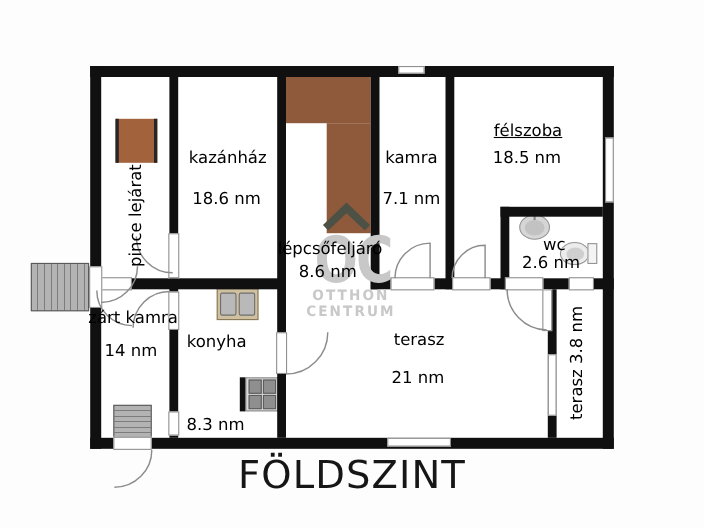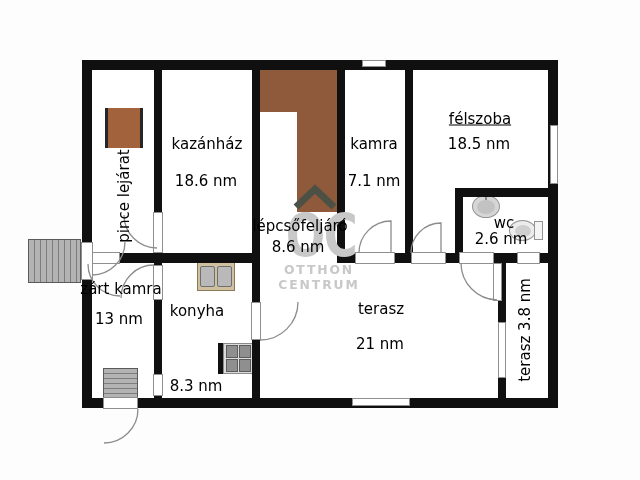--- a/index.html
+++ b/index.html
@@ -115,20 +115,21 @@
   <div class="lbl" style="left:206px;top:181px;">18.6 nm</div>
   <div class="lbl" style="left:300px;top:226px;">lépcsőfeljáró</div>
   <div class="lbl" style="left:298px;top:247px;">8.6 nm</div>
   <div class="lbl" style="left:374px;top:144px;">kamra</div>
   <div class="lbl" style="left:374px;top:181px;">7.1 nm</div>
   <div class="lbl" style="left:480px;top:119px;text-decoration:underline;">félszoba</div>
   <div class="lbl" style="left:479px;top:144px;">18.5 nm</div>
   <div class="lbl" style="left:504px;top:223px;">wc</div>
   <div class="lbl" style="left:501px;top:239px;text-align:right;">2.6 nm</div>
   <div class="lbl" style="left:121px;top:289px;">zárt kamra</div>
-  <div class="lbl" style="left:119px;top:319px;">13 nm</div>
+  <div class="lbl" style="left:119px;top:319px;">14 nm</div>
   <div class="lbl" style="left:197px;top:311px;">konyha</div>
   <div class="lbl" style="left:196px;top:346px;margin-top:40px;">8.3 nm</div>
   <div class="lbl" style="left:381px;top:309px;">terasz</div>
   <div class="lbl" style="left:380px;top:344px;">21 nm</div>
   <div class="lbl vert" style="left:525px;top:330px;">terasz 3.8 nm</div>
 
+  <div id="title" style="left:320px;top:433px;">FÖLDSZINT</div>
 </div>
 
 </body></html>

